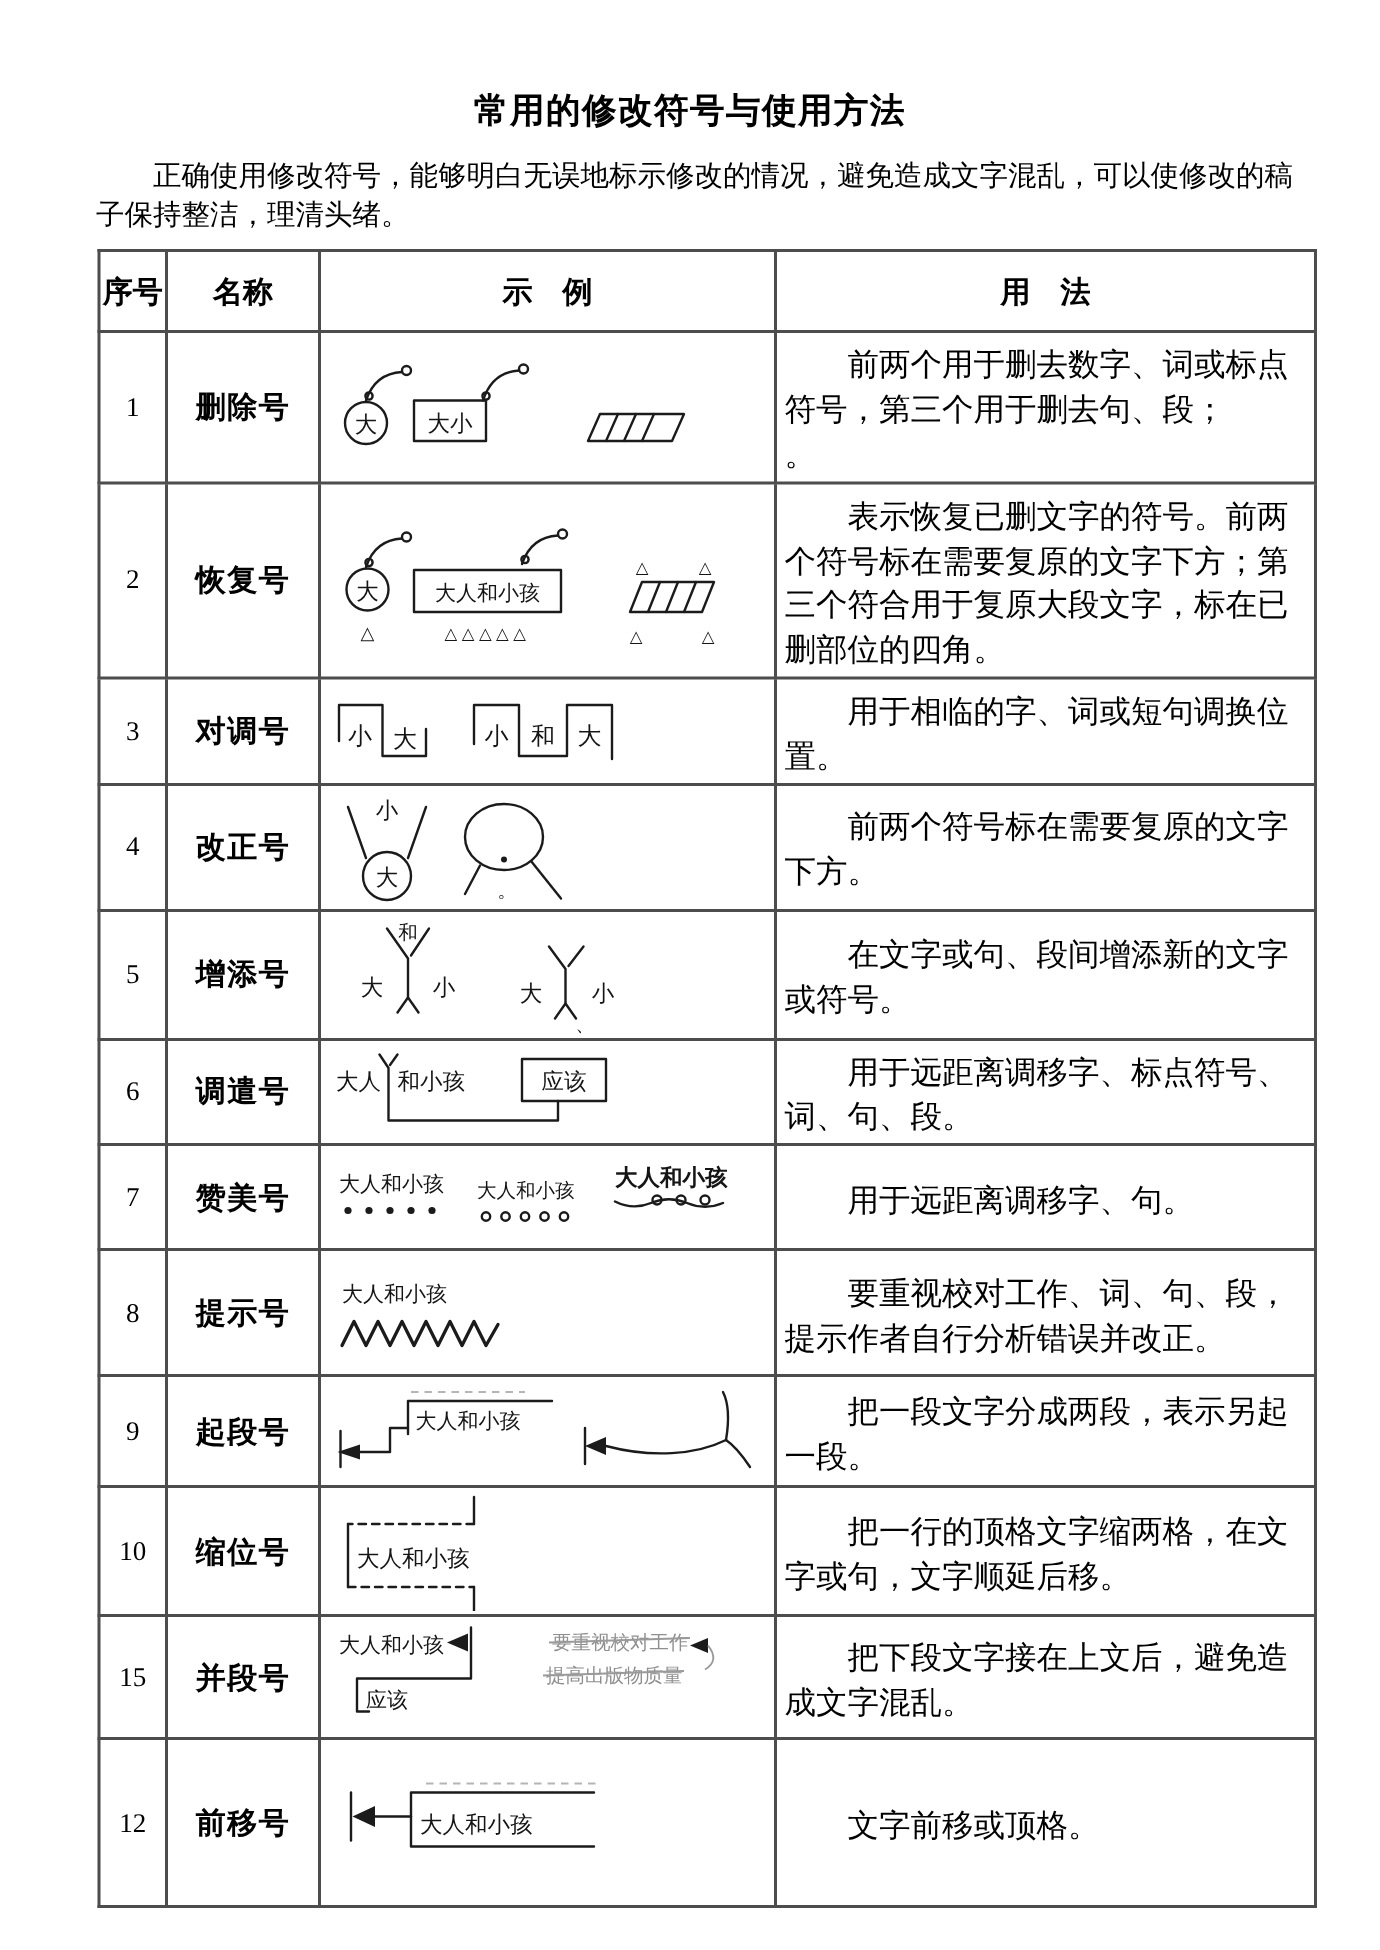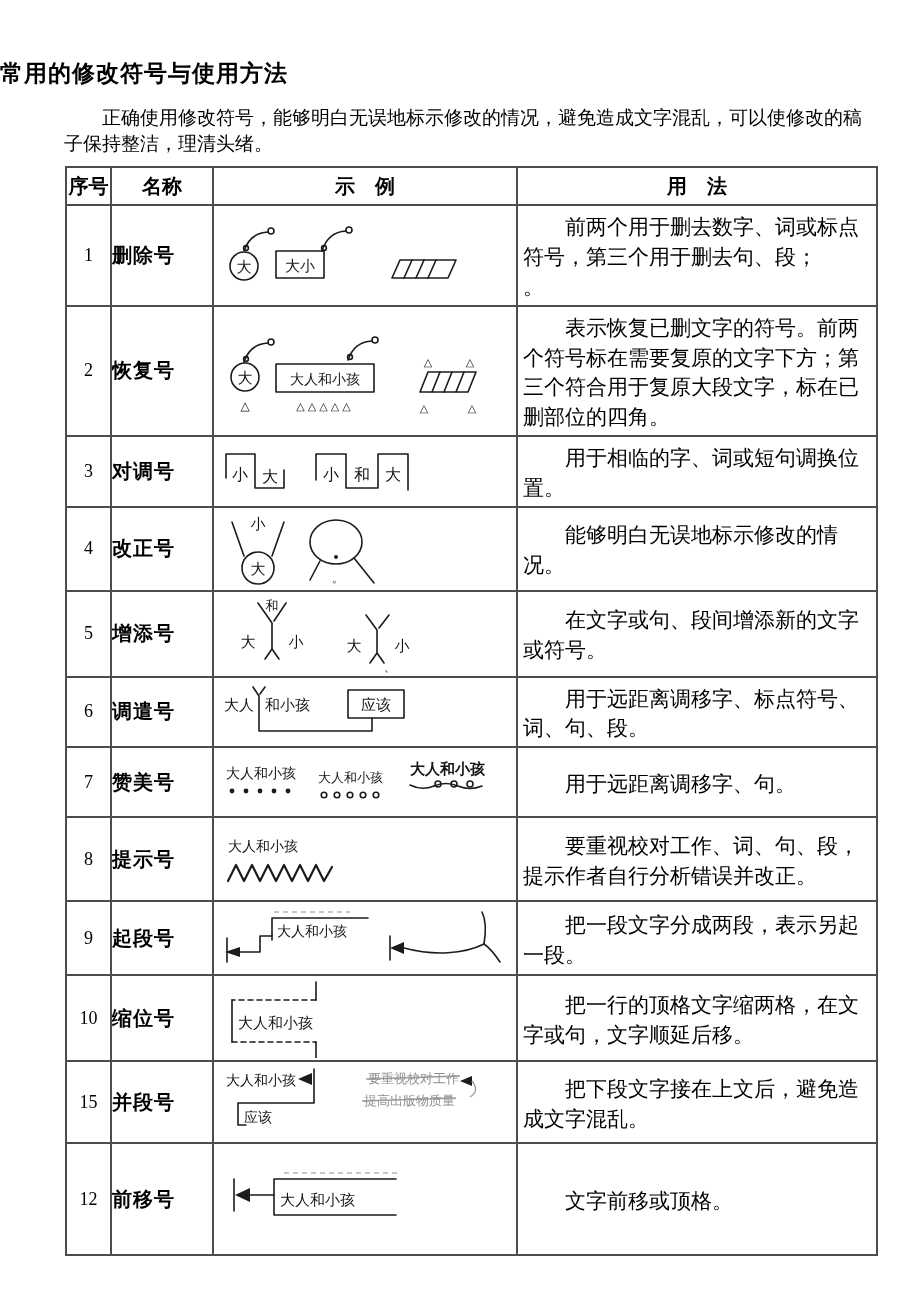--- a/index.html
+++ b/index.html
@@ -2,40 +2,40 @@
 <html><head>
 <meta charset="utf-8">
 <style>
   * { box-sizing: border-box; margin: 0; padding: 0; }
   html,body { background:#ffffff; }
   body {
     width: 920px; height: 1300px; overflow: hidden;
     font-family: "Liberation Serif", serif; color: #000;
   }
   .title {
-    margin-top: 58px; 
+    margin-top: 58px; text-align: center;
     font-family: "DejaVu Sans", sans-serif; font-weight: bold; font-size: 23px;
     letter-spacing: 1px;
   }
   .intro {
     margin: 16px 44px 10px 64px; width: 812px;
     font-size: 19px; line-height: 1.35; text-indent: 2em;
   }
   table.sym {
     margin-left: 65px; width: 811px;
     border-collapse: collapse; table-layout: fixed;
   }
   table.sym td { border: 2px solid #4d4d4d; vertical-align: middle; overflow: hidden; }
   tr.head td {
     text-align: center; font-family: "DejaVu Sans", sans-serif;
     font-weight: bold; font-size: 20px; line-height: 1.2; padding: 2px 0;
   }
   td.c-no { text-align: center; font-size: 18px; }
   td.c-nm {
-    font-family: "DejaVu Sans", sans-serif;
+    text-align: center; font-family: "DejaVu Sans", sans-serif;
     font-weight: bold; font-size: 20px; letter-spacing: 1px;
   }
   td.c-ex { padding: 2px 2px 2px 6px; }
   td.c-us { padding: 7px 8px 2px 5px; font-size: 21px; line-height: 1.42; }
   td.c-us p { text-indent: 2em; }
   td.c-us p.noind { text-indent: 0; }
   svg { display: block; }
   .sk { stroke: #1b1b1b; stroke-width: 1.6; fill: none; stroke-linecap: round; stroke-linejoin: round; }
   .sk2 { stroke: #1b1b1b; stroke-width: 2.2; fill: none; stroke-linecap: round; stroke-linejoin: round; }
   .fl { fill: #1b1b1b; stroke: none; }
@@ -57,21 +57,21 @@
 
 <table class="sym">
   <colgroup>
       <col style="width:45px">
       <col style="width:102px">
       <col style="width:304px">
       <col style="width:360px">
     </colgroup>
 
   <tbody>
-      <tr class="head" style="height:38px">
+      <tr class="head" style="height:54px">
     <td>序号</td>
     <td>名称</td>
     <td>示　例</td>
     <td>用　法</td>
   </tr>
 
   <tr style="height:78px">
     <td class="c-no">1</td>
     <td class="c-nm">删除号</td>
     <td class="c-ex">
@@ -176,21 +176,21 @@
         <g>
           <ellipse class="sk" cx="116" cy="32" rx="26" ry="22"></ellipse>
           <circle class="fl" cx="116" cy="47" r="2"></circle>
           <line class="sk" x1="100" y1="51" x2="90" y2="70"></line>
           <line class="sk" x1="134" y1="48" x2="154" y2="73"></line>
         </g>
         <text x="118" y="72" class="mid f13">。</text>
       </svg>
     </td>
     <td class="c-us">
-      <p>能够明白无误地标示修改的情况。</p>
+      <p>前两个符号标在需要复原的文字下方。</p>
     </td>
   </tr>
 
   <tr style="height:86px">
     <td class="c-no">5</td>
     <td class="c-nm">增添号</td>
     <td class="c-ex">
       <svg width="292" height="78" viewBox="0 0 292 78">
         <text x="52" y="15" class="mid f13">和</text>
         <g>

